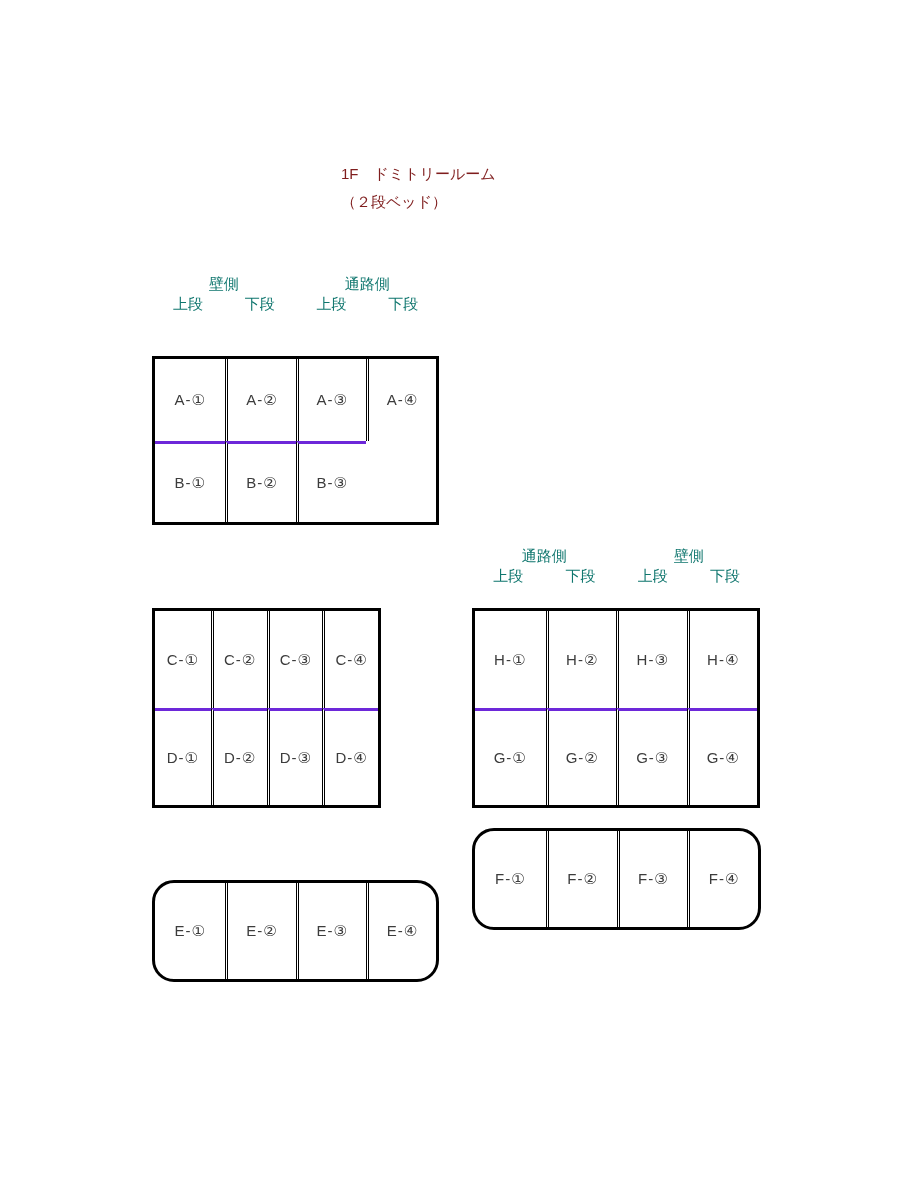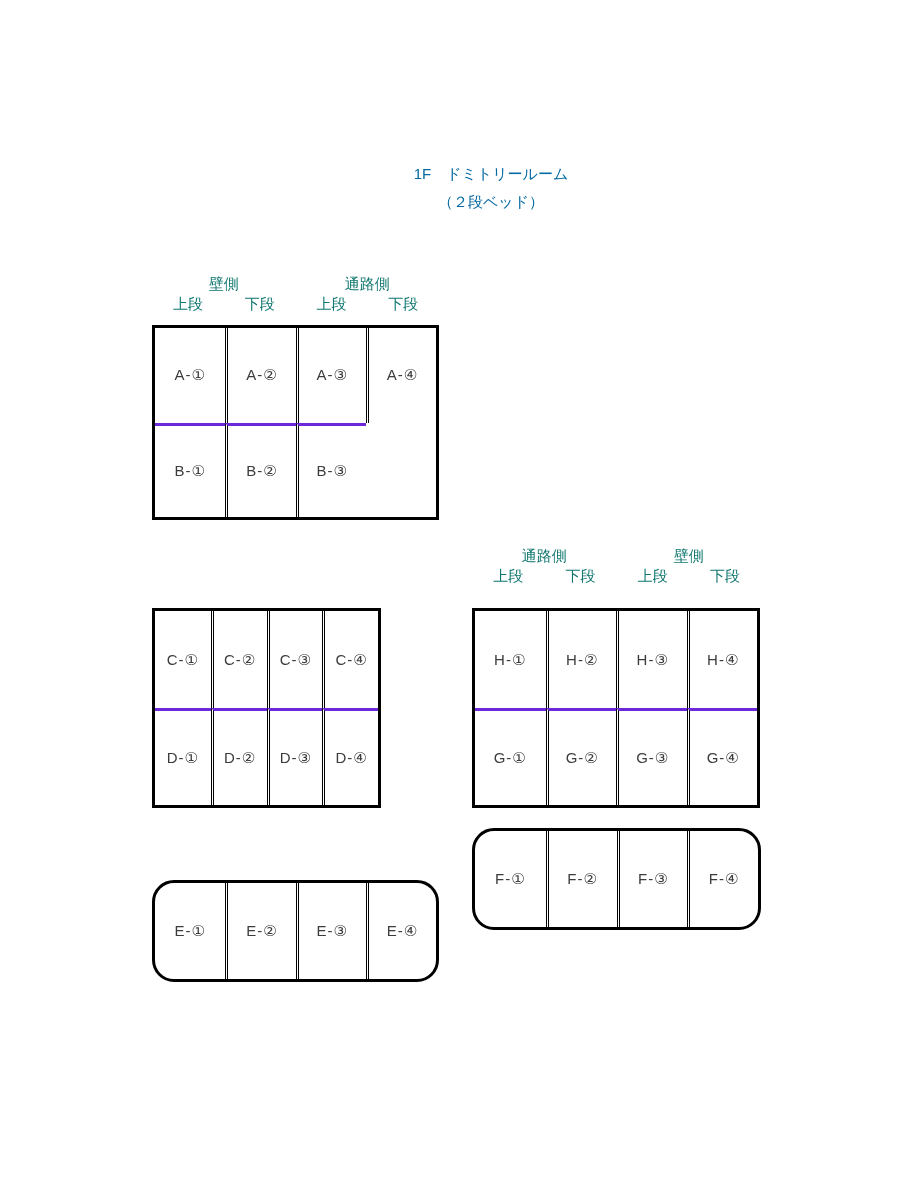--- a/index.html
+++ b/index.html
@@ -16,24 +16,23 @@
     color: #3c3c3c;
     overflow: hidden;
   }
 
   
   .title-block {
     position: absolute;
     top: 160px;
     left: 341px;
     width: 300px;
-    text-align: center;
     font-size: 15px;
     line-height: 28px;
-    color: #0369a1;
+    color: #7f1d1d;
   }
 
   
   .header-block {
     position: absolute;
     font-size: 15px;
     color: #0f766e;
   }
   .header-block .group-row {
     display: flex;
@@ -62,21 +61,21 @@
     position: absolute;
     box-sizing: border-box;
     border: 3px solid #000000;
     background: #ffffff;
     display: grid;
     grid-template-columns: repeat(4, 1fr);
   }
   .bed-grid.two-rows { grid-template-rows: repeat(2, 1fr); }
   .bed-grid.one-row  { grid-template-rows: 1fr; border-radius: 22px; }
 
-  .grid-ab { left: 152px; top: 325px; width: 287px; height: 195px; }
+  .grid-ab { left: 152px; top: 356px; width: 287px; height: 169px; }
   .grid-cd { left: 152px; top: 608px; width: 229px; height: 200px; }
   .grid-hg { left: 472px; top: 608px; width: 288px; height: 200px; }
   .grid-e  { left: 152px; top: 880px; width: 287px; height: 102px; }
   .grid-f  { left: 472px; top: 828px; width: 289px; height: 102px; }
 
   .bed-cell {
     display: flex;
     align-items: center;
     justify-content: center;
     font-size: 15px;

